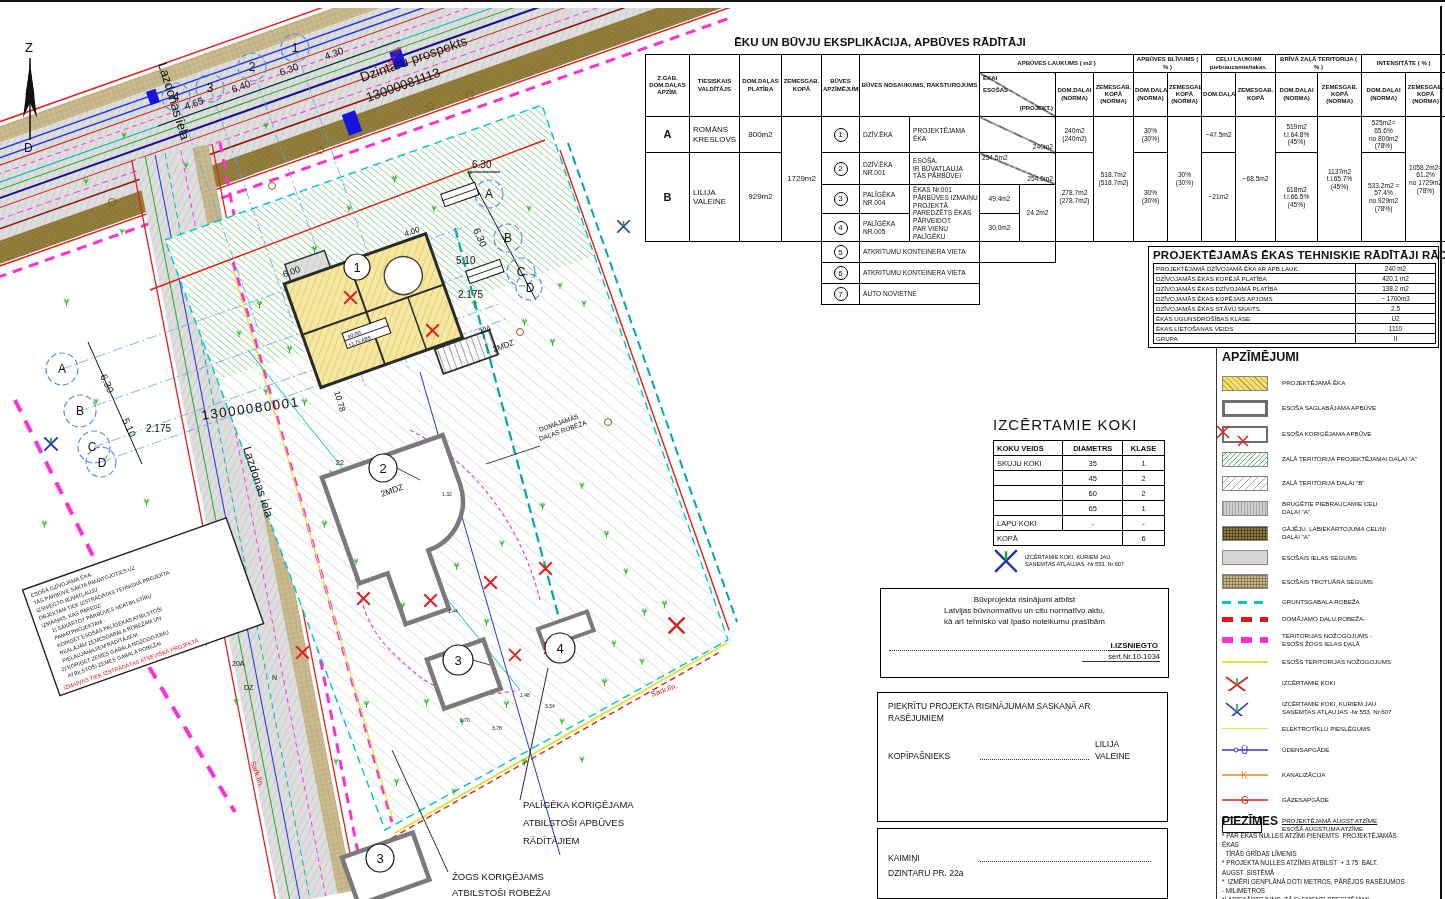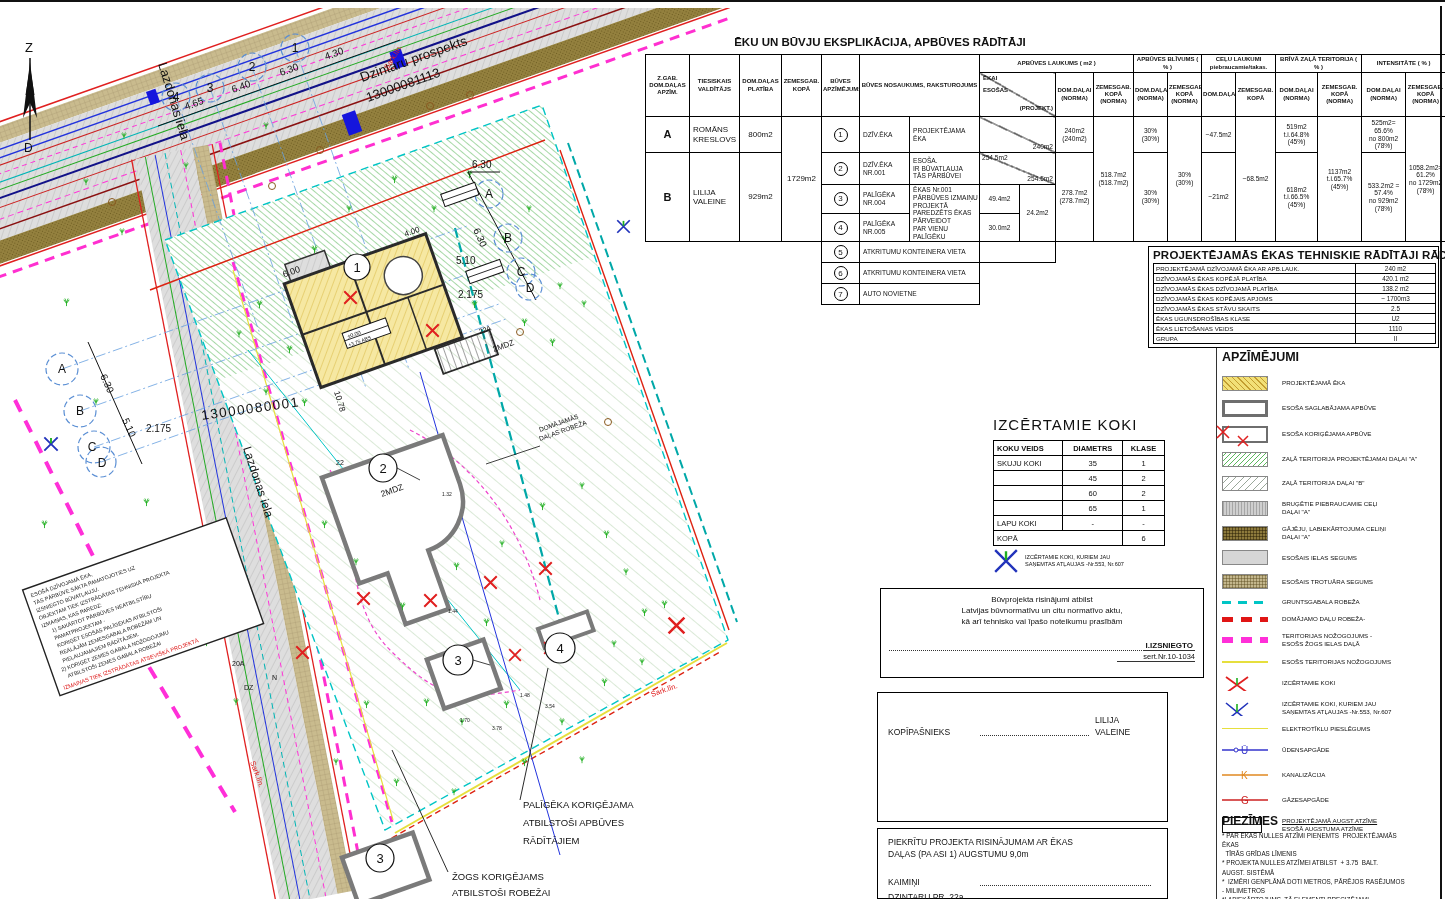--- a/index.html
+++ b/index.html
@@ -47,21 +47,21 @@
   #trees h2 { font-size:15px; font-weight:normal; letter-spacing:1px; margin-bottom:7px; white-space:nowrap; }
   #trees table { border-collapse:collapse; width:172px; }
   #trees th, #trees td { border:1.5px solid #000; font-size:7.5px; height:15px; padding:0 3px; text-align:center;margin-left:33px; }
   #trees th { font-size:7.5px; }
   #trees .lt { text-align:left; }
   #trees .tfoot { display:flex; gap:6px; align-items:center; margin-top:2px; }
   #trees .tfoot .note { font-size:5.6px; white-space:pre-line; line-height:1.25; }
 
   
   .box { border:1.5px solid #000; background:#fff; }
-  #statement { left:880px; top:588px; width:324px; height:90px; padding:6px 8px; }
+  #statement { left:880px; top:588px; width:289px; height:90px; padding:6px 8px; }
   #statement .c { text-align:center; font-size:8px; line-height:1.35; }
   #statement .sig { display:flex; align-items:flex-end; margin-top:14px; }
   #statement .dots { flex:1; border-bottom:1.5px dotted #333; height:10px; }
   #statement .nm { font-size:8px; font-weight:bold; border-bottom:1.5px solid #333; padding:0 2px; }
   #statement .cert { text-align:right; font-size:7.5px; border-bottom:1px solid #333;
     width:78px; margin-left:auto; margin-top:1px; }
   #appr1 { left:877px; top:692px; width:291px; height:130px; padding:8px 10px; }
   #appr1 .t, #appr2 .t { font-size:8.5px; line-height:1.4; white-space:pre-line; }
   .sigrow { display:flex; align-items:flex-end; font-size:8.5px; }
   .sigrow .role { width:92px; white-space:pre-line; line-height:1.5; }
@@ -773,31 +773,31 @@
   <div class="c">Latvijas būvnormatīvu un citu normatīvo aktu,</div>
   <div class="c">kā arī tehnisko vai īpašo noteikumu prasībām</div>
   <div class="sig">
     <div class="dots"></div>
     <div class="nm">I.IZSNIEGTO</div>
   </div>
   <div class="cert">sert.Nr.10-1034</div>
 </div>
 
 <div id="appr1" class="abs box">
+  <div class="t">PIEKRĪTU PROJEKTA RISINĀJUMAM SASKAŅĀ AR
+RASĒJUMIEM</div>
   <div class="sigrow" style="margin-top:14px">
     <div class="role">KOPĪPAŠNIEKS</div>
     <div class="line dot"></div>
     <div class="who pre">LILIJA
 VALEINE</div>
   </div>
 </div>
 
 <div id="appr2" class="abs box">
-  <div class="t">PIEKRĪTU PROJEKTA RISINĀJUMAM AR ĒKAS
-DAĻAS (PA ASI 1) AUGSTUMU 9,0m</div>
   <div class="sigrow" style="margin-top:13px">
     <div class="role">KAIMIŅI</div>
     <div class="line dot"></div>
   </div>
   <div style="font-size:8.5px; margin-top:3px">DZINTARU PR. 22a</div>
 </div>
 
 <div id="legend" class="abs">
   <h2>APZĪMĒJUMI</h2>
   <div class="li">

